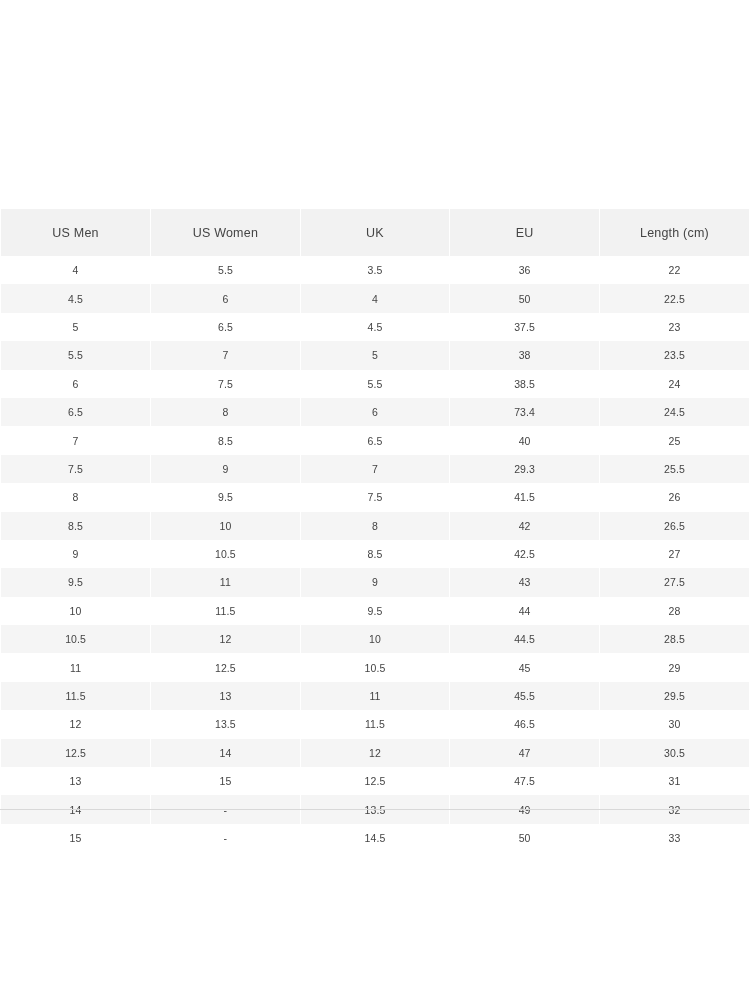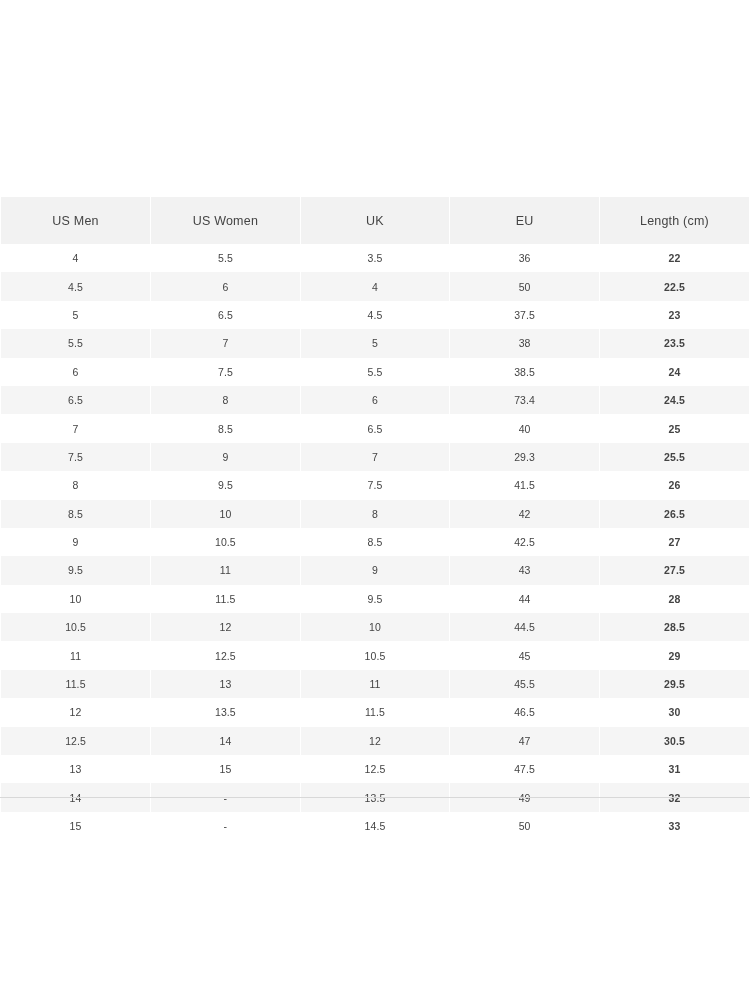--- a/index.html
+++ b/index.html
@@ -11,21 +11,21 @@
     width: 750px;
     height: 1000px;
     font-family: "Liberation Sans", sans-serif;
     color: #3a3a3a;
     position: relative;
     overflow: hidden;
   }
   .page {
     position: absolute;
     left: 0;
-    top: 0;
+    top: 12px;
     width: 750px;
     height: 878px;
     background: #ffffff;
   }
   .table-wrap {
     position: absolute;
     left: 1px;
     top: 197px;
     width: 748px;
   }
@@ -50,21 +50,20 @@
   table.size-chart td {
     font-size: 10.5px;
     color: #444444;
     height: 26.4px;
     text-align: center;
     border-right: 1px solid #ffffff;
     letter-spacing: 0.1px;
   }
   table.size-chart td:last-child {
     border-right: none;
-    font-weight: bold;
   }
   table.size-chart tbody tr.odd td {
     background: #ffffff;
   }
   table.size-chart tbody tr.even td {
     background: #f5f5f5;
   }
   .bottom-rule {
     position: absolute;
     left: 0;

